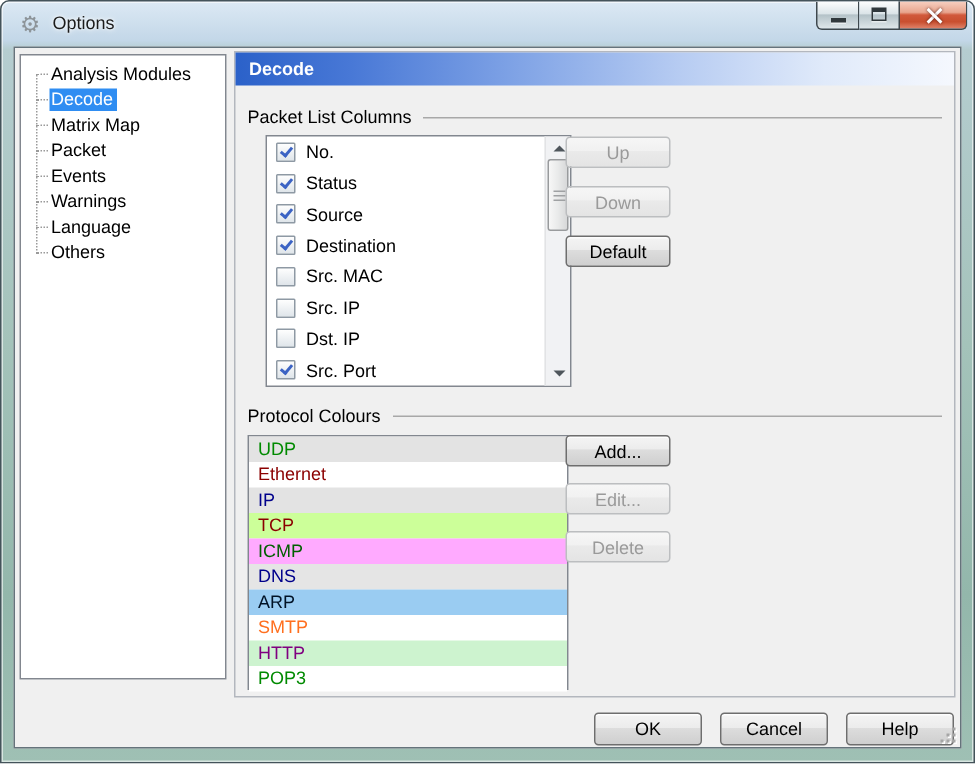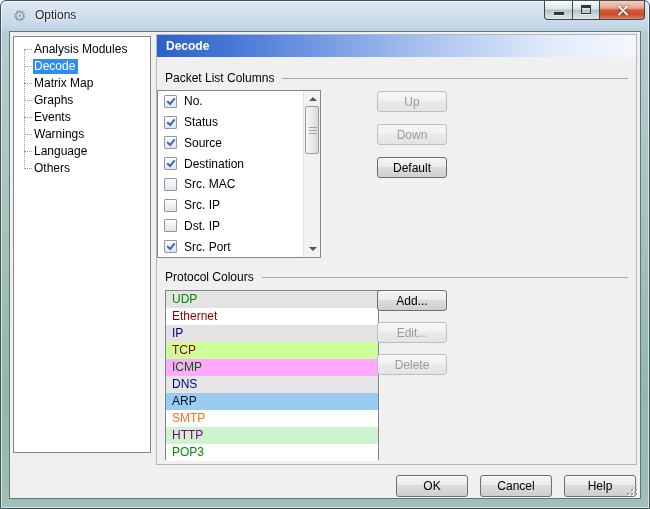--- a/index.html
+++ b/index.html
@@ -65,21 +65,21 @@
     background:linear-gradient(90deg,#2b61c9 0%,#4878d6 16%,#7da1e5 38%,
                #b7ccf2 62%,#e0eafa 82%,#f5f8fe 100%);
     color:#fff; font-size:12px; font-weight:bold; line-height:22px; padding-left:9px; }
 
   .group-head { position:absolute; left:8px; right:6px; height:14px;
     display:flex; align-items:center; }
   .group-label { font-size:12px; color:#000; white-space:nowrap; }
   .group-line { flex:1; height:0; border-top:1px solid #a8a8a8; margin:1px 2px 0 8px; }
 
   
-  .listbox { position:absolute; left:0; top:55px; width:164px; height:168px;
+  .listbox { position:absolute; left:20px; top:55px; width:204px; height:168px;
     background:#fff; border:1px solid #82878f; }
   .col-rows { position:absolute; left:0; top:0; bottom:0; right:17px;
     display:flex; flex-direction:column; }
   .col-row { flex:1; display:flex; align-items:center; cursor:default; }
   .checkbox { position:relative; width:13px; height:13px; margin:0 7px 0 6px;
     border:1px solid #8e99a4; background:linear-gradient(180deg,#fefefe,#dfe5ea);
     border-radius:1px; }
   .col-row.checked .checkbox::after { content:''; position:absolute; left:2px; top:2px;
     width:6px; height:3px; border-left:2px solid #3b63c4; border-bottom:2px solid #3b63c4;
     transform:rotate(-50deg); }
@@ -162,21 +162,21 @@
         <div class="tree-row">
           <span class="tree-label">Analysis Modules</span>
         </div>
         <div class="tree-row">
           <span class="tree-label selected">Decode</span>
         </div>
         <div class="tree-row">
           <span class="tree-label">Matrix Map</span>
         </div>
         <div class="tree-row">
-          <span class="tree-label">Graphs</span>
+          <span class="tree-label">Packet</span>
         </div>
         <div class="tree-row">
           <span class="tree-label">Events</span>
         </div>
         <div class="tree-row">
           <span class="tree-label">Warnings</span>
         </div>
         <div class="tree-row">
           <span class="tree-label">Language</span>
         </div>

